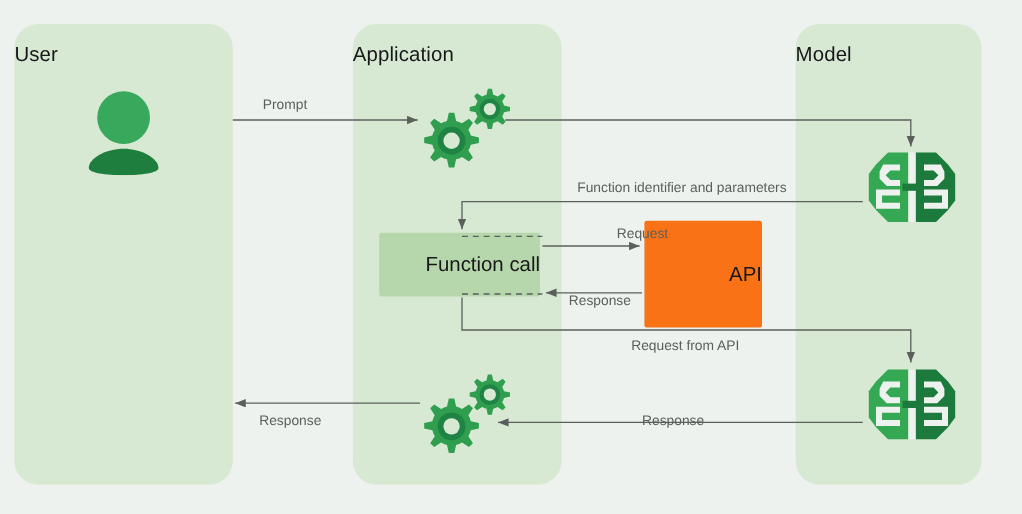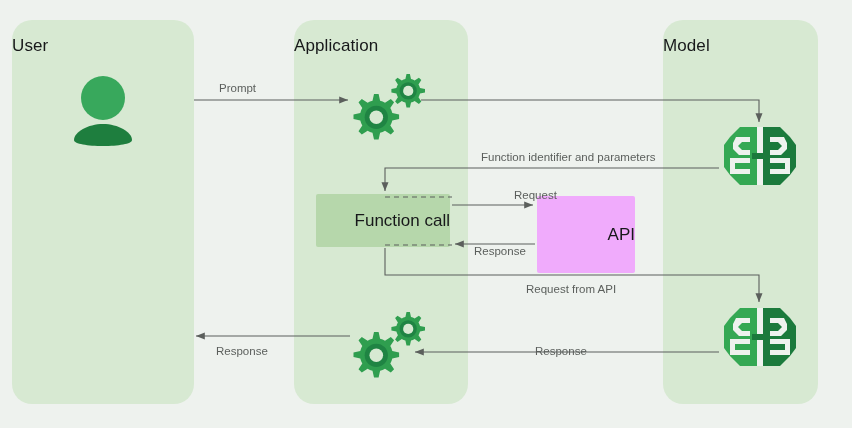--- a/index.html
+++ b/index.html
@@ -52,22 +52,22 @@
     border-radius: 2px;
     display: flex;
     align-items: center;
     justify-content: flex-end;
   }
   #node-function-call {
     left: 316px; top: 194px; width: 134px; height: 53px;
     background: #b6d7ab;
   }
   #node-api {
-    left: 537px; top: 196px; width: 98px; height: 77px;
-    background: #f0abfc;
+    left: 537px; top: 184px; width: 98px; height: 89px;
+    background: #f97316;
   }
   .node-label {
     font-size: 17px;
     color: #17181a;
   }
   .icon {
     position: absolute;
   }
 </style>
 </head>

